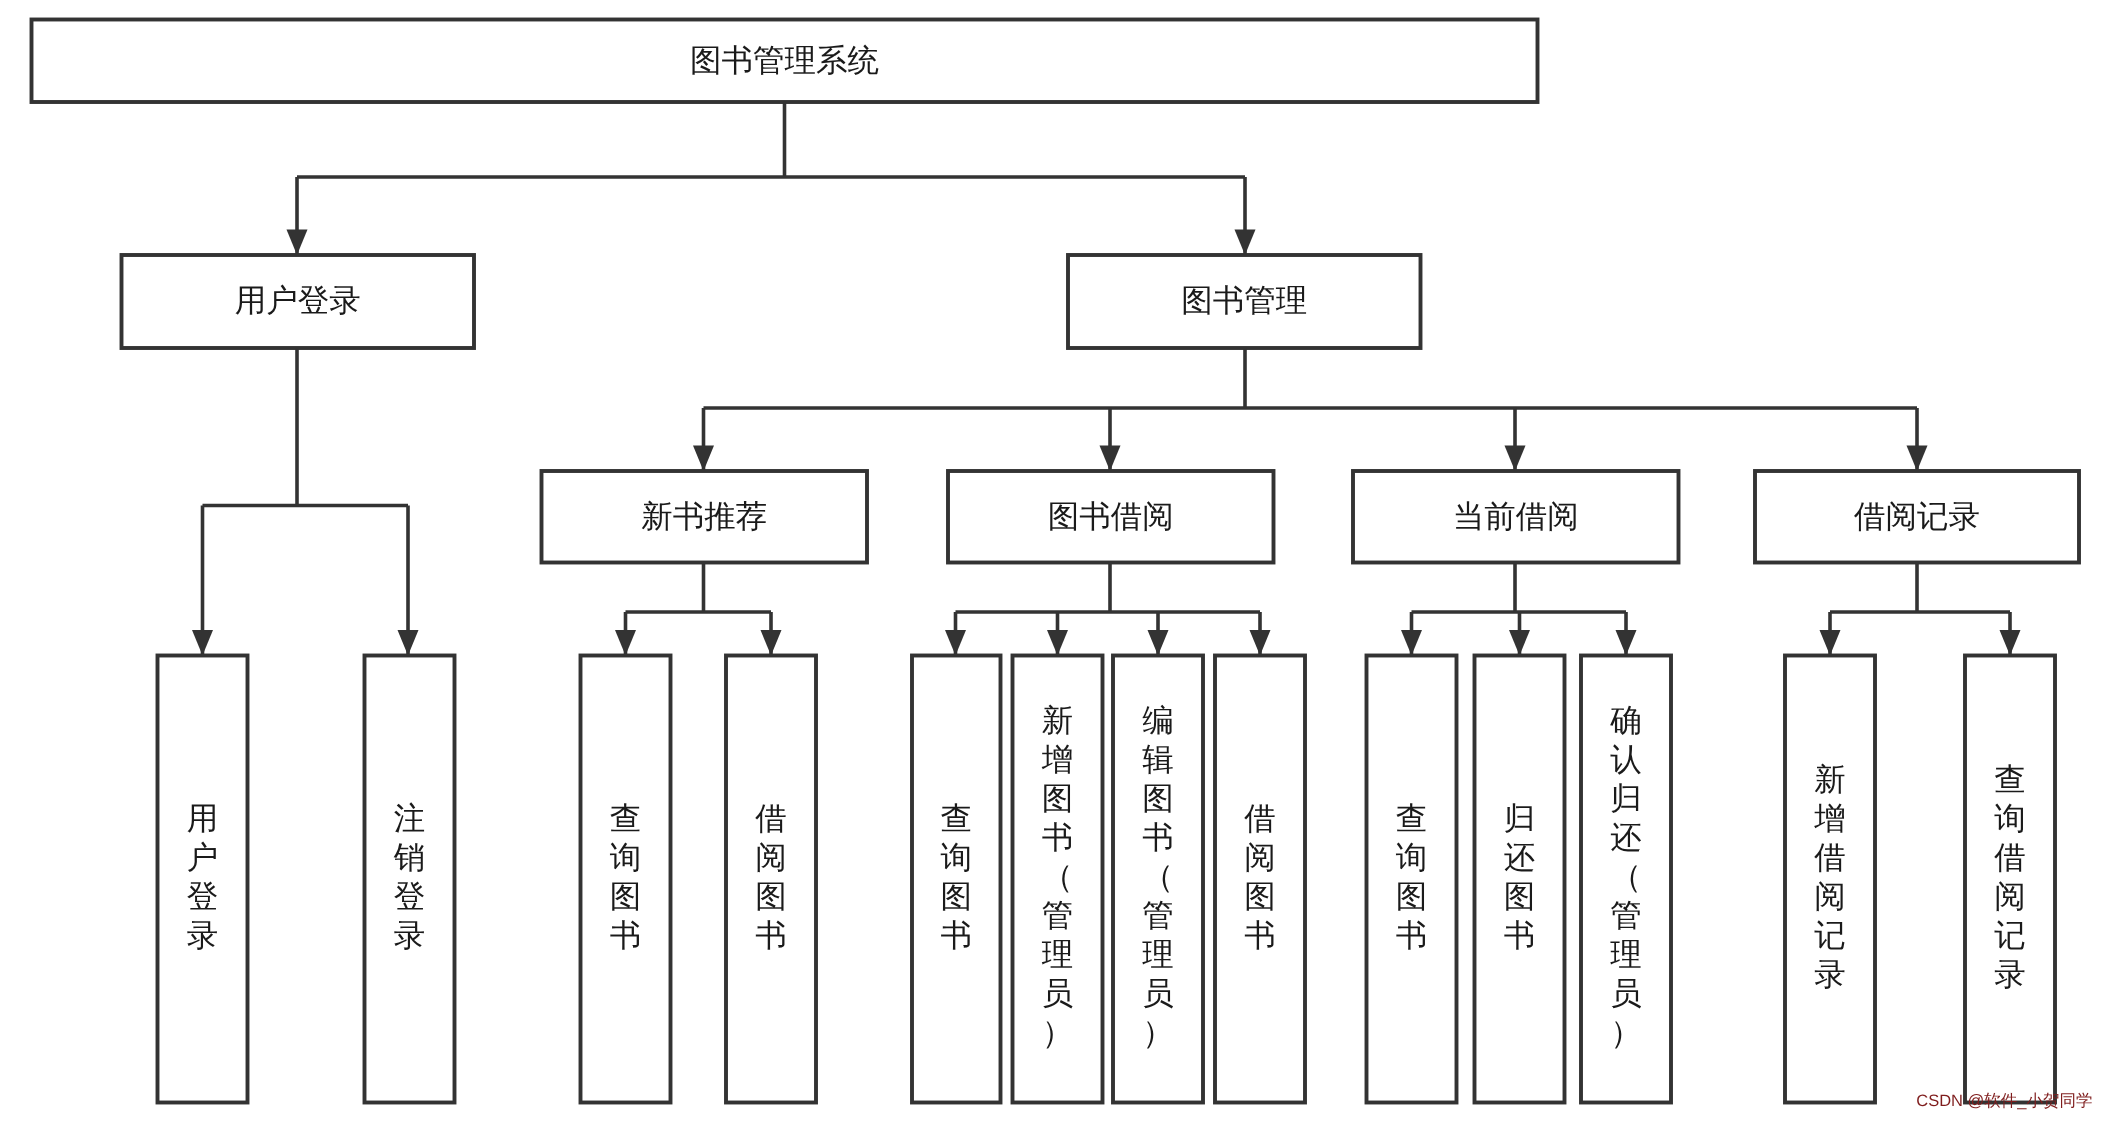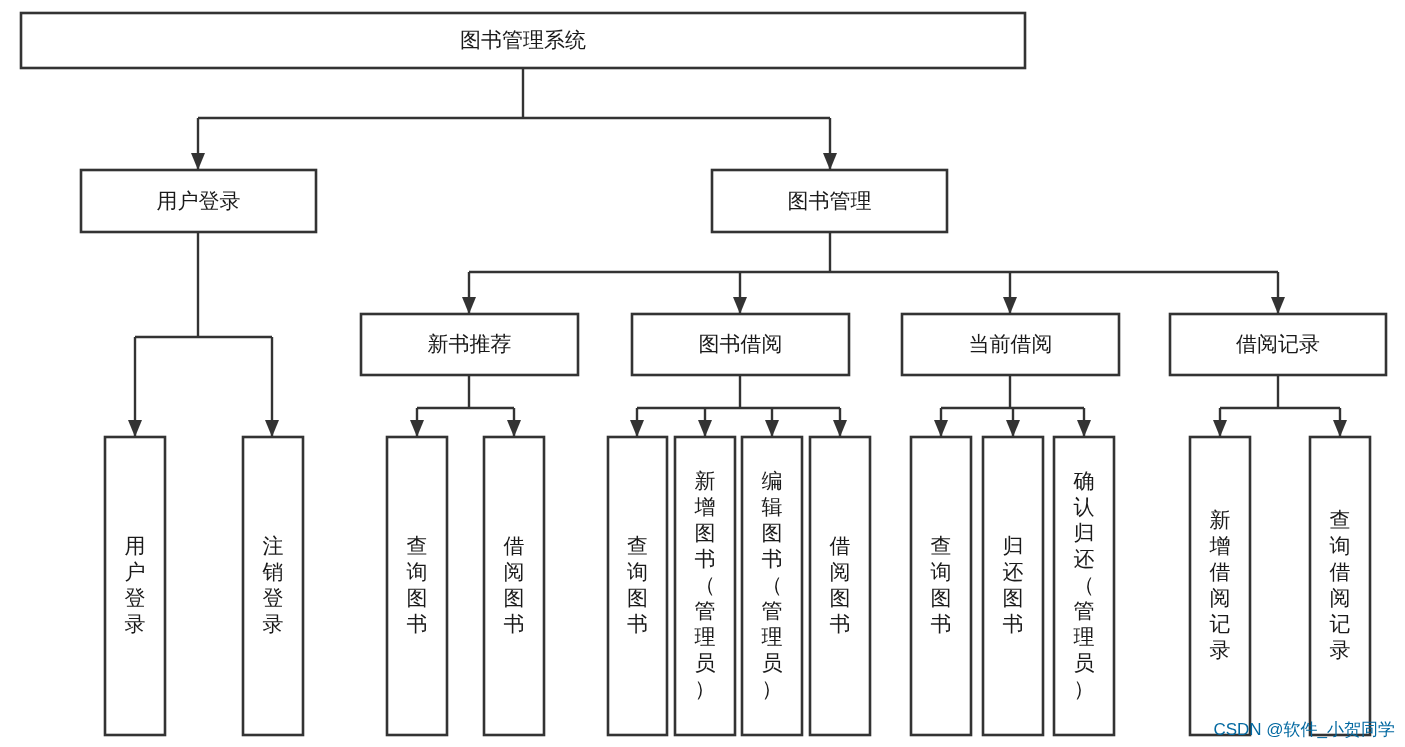--- a/index.html
+++ b/index.html
@@ -41,22 +41,22 @@
     fill: none;
   }
   .arrowhead {
     fill: #333333;
   }
   .watermark {
     position: absolute;
     right: 10px;
     bottom: 6px;
     font-family: "Liberation Sans", "DejaVu Sans", sans-serif;
-    font-size: 17px;
-    color: #0369a1;
+    font-size: 11px;
+    color: #7f1d1d;
     white-space: nowrap;
     user-select: none;
   }
 </style>
 </head>
 <body>
 
 <svg id="diagram-root" viewBox="0 0 1405 747" xmlns="http://www.w3.org/2000/svg">
   <g id="connectors-layer">
       <g>

